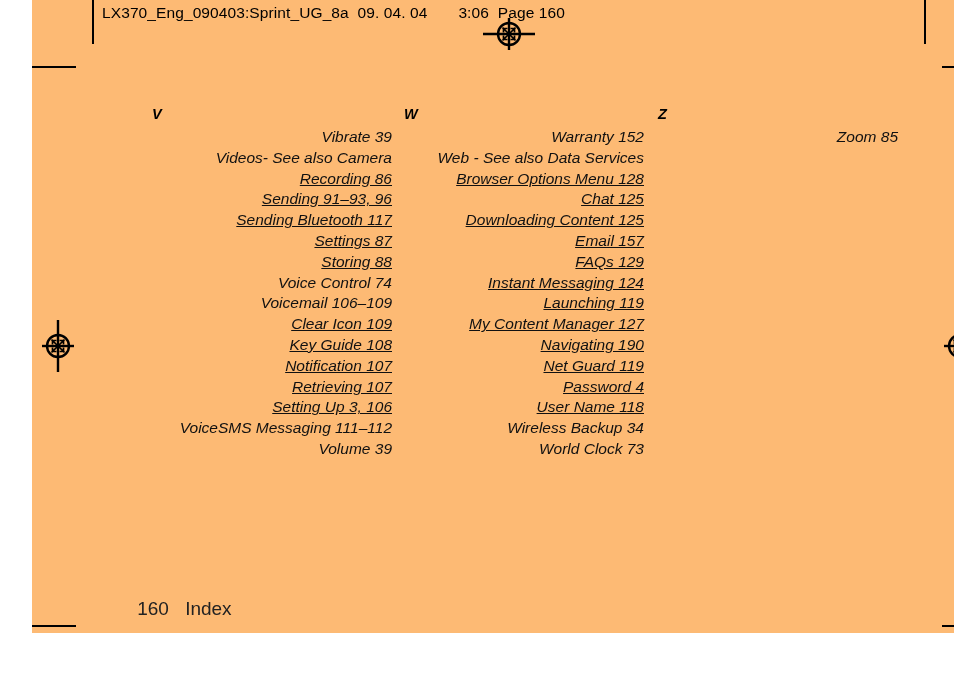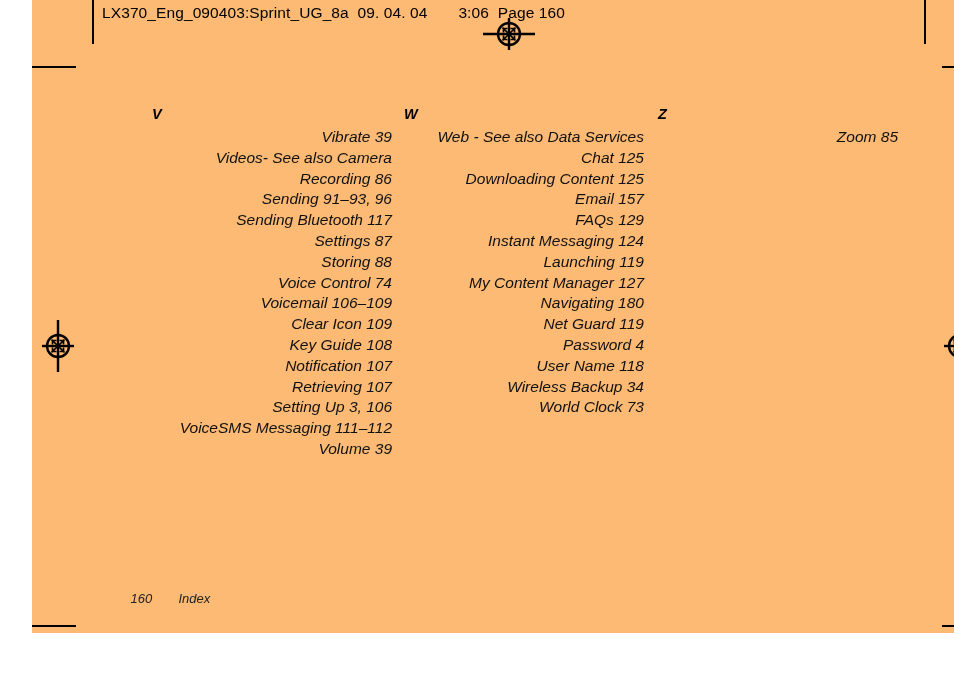--- a/index.html
+++ b/index.html
@@ -75,29 +75,29 @@
   .entry {
     font-style: italic;
     font-size: 15.5px;
     line-height: 20.8px;
     color: #111;
     white-space: pre;
     text-align: right;
   }
   .entry.sub {
     padding-left: 18px;
+    text-decoration: underline;
   }
 
   
   .footer {
     position: absolute;
     left: 84px;
     top: 576px;
-    font-style: italic;
-    font-size: 13px;
+    font-size: 19px;
     color: #222;
     white-space: pre;
   }
   .footer .pg { display: inline-block; width: 48px; }
   .footer .lbl { display: inline-block; }
 </style>
 </head>
 <body>
 
 <div id="page">
@@ -177,29 +177,31 @@
       <div class="entry sub">Key Guide 108</div>
       <div class="entry sub">Notification 107</div>
       <div class="entry sub">Retrieving 107</div>
       <div class="entry sub">Setting Up 3, 106</div>
       <div class="entry">VoiceSMS Messaging 111–112</div>
       <div class="entry">Volume 39</div>
     </div>
 
     <div class="col col-1">
       <div class="sec-letter">W</div>
+      <div class="entry">Warranty 152</div>
       <div class="entry">Web - See also Data Services</div>
+      <div class="entry sub">Browser Options Menu 128</div>
       <div class="entry sub">Chat 125</div>
       <div class="entry sub">Downloading Content 125</div>
       <div class="entry sub">Email 157</div>
       <div class="entry sub">FAQs 129</div>
       <div class="entry sub">Instant Messaging 124</div>
       <div class="entry sub">Launching 119</div>
       <div class="entry sub">My Content Manager 127</div>
-      <div class="entry sub">Navigating 180</div>
+      <div class="entry sub">Navigating 190</div>
       <div class="entry sub">Net Guard 119</div>
       <div class="entry sub">Password 4</div>
       <div class="entry sub">User Name 118</div>
       <div class="entry">Wireless Backup 34</div>
       <div class="entry">World Clock 73</div>
     </div>
 
     <div class="col col-2">
       <div class="sec-letter">Z</div>
       <div class="entry">Zoom 85</div>

